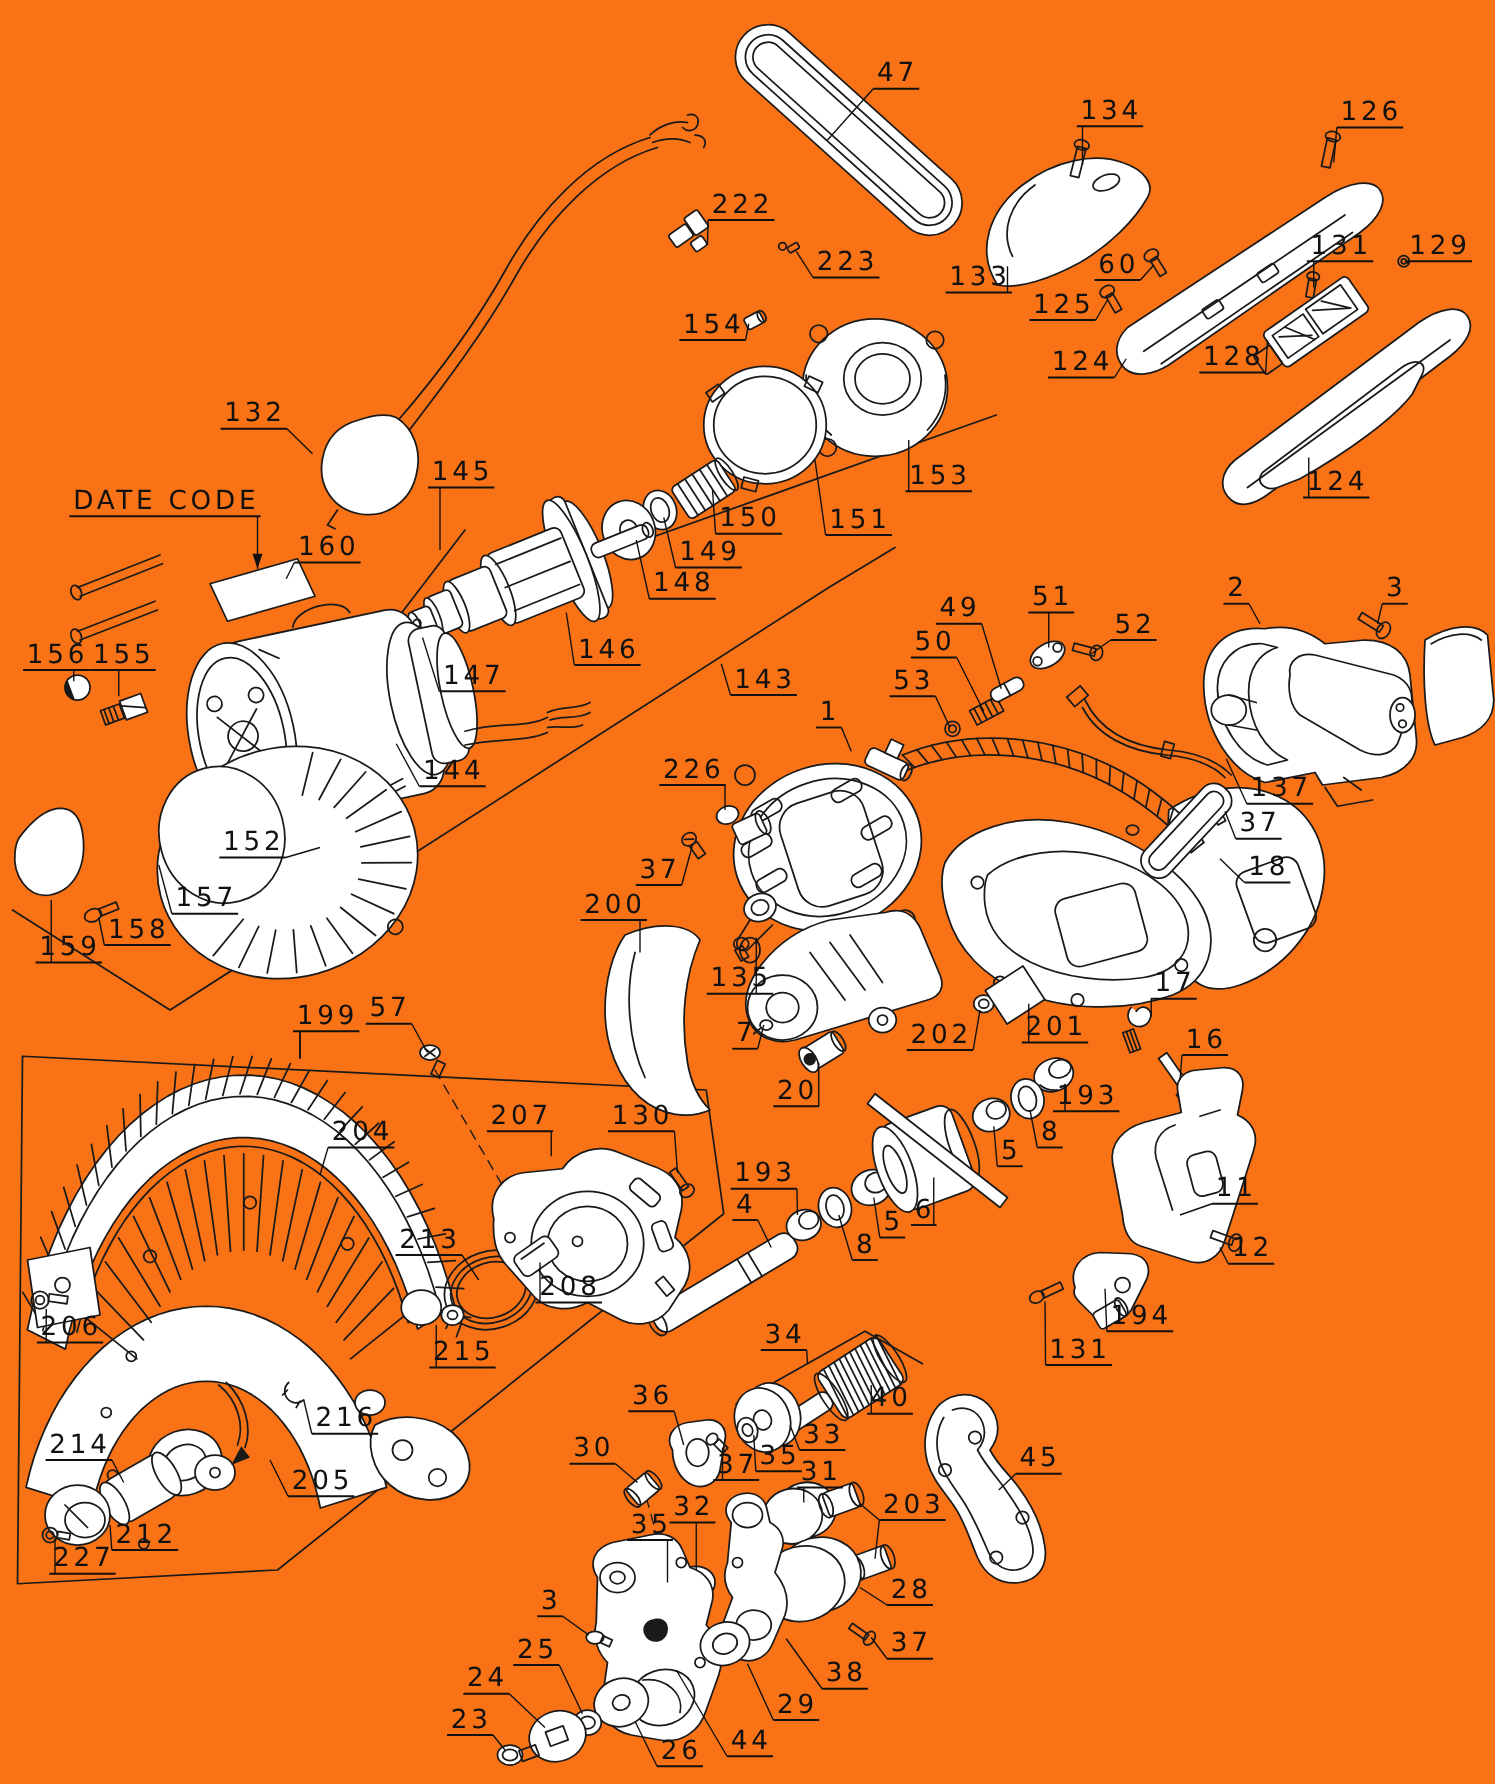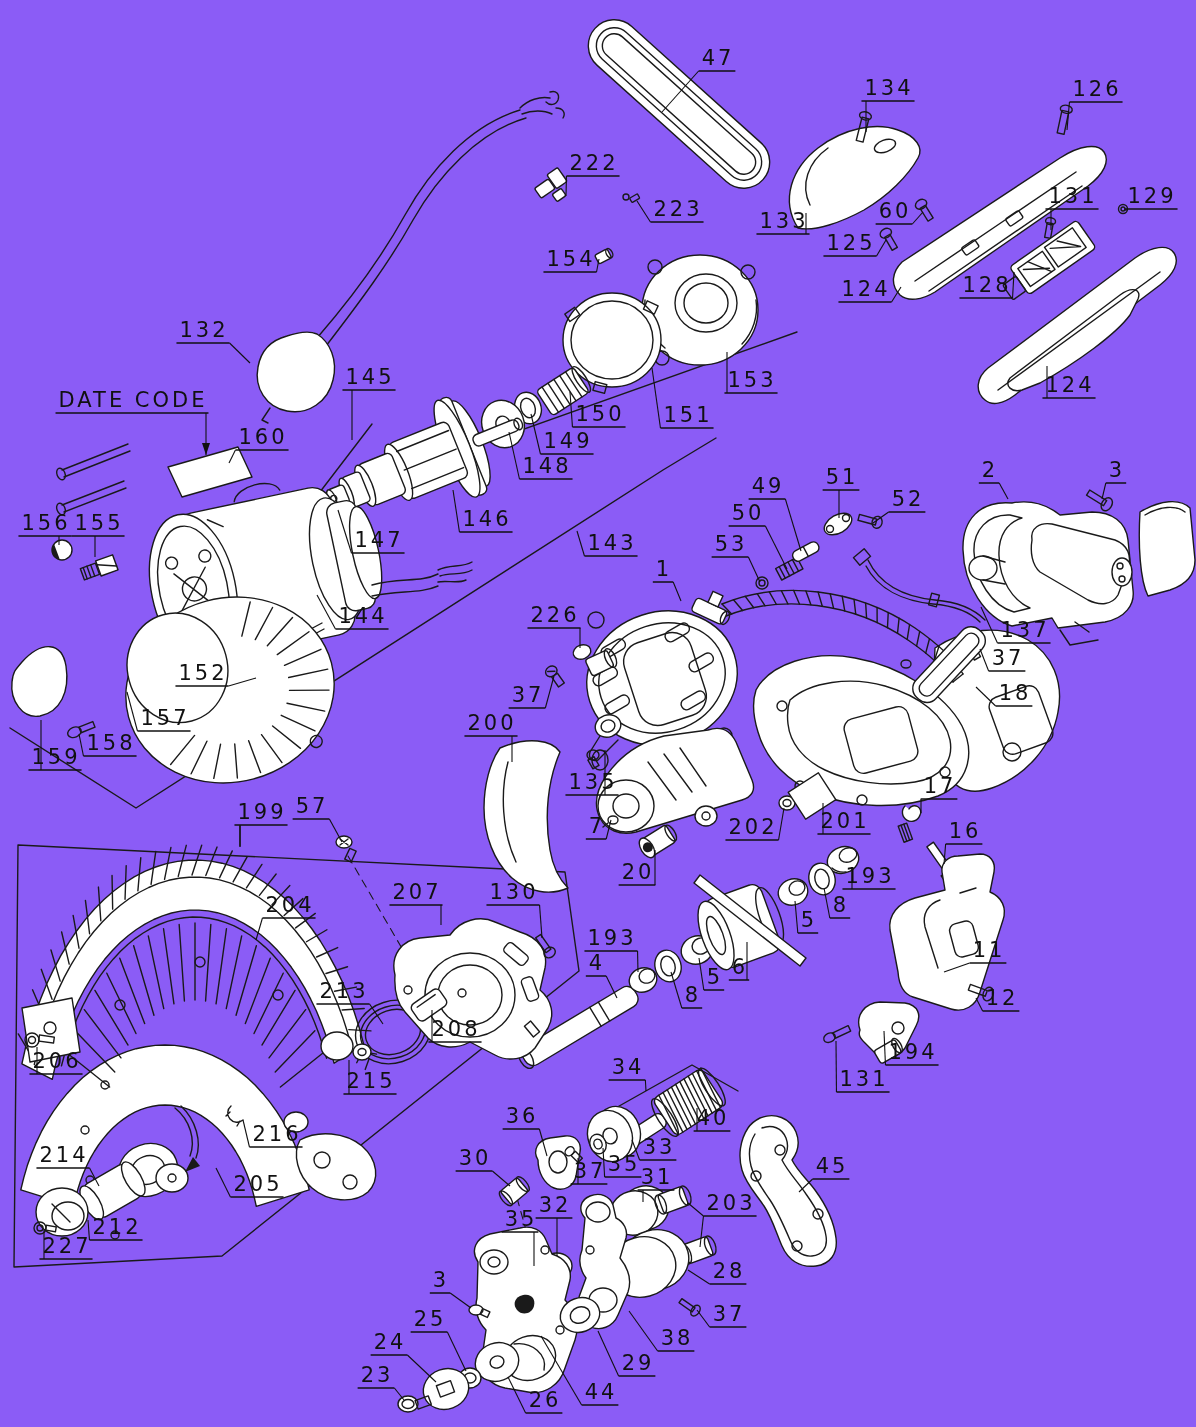--- a/index.html
+++ b/index.html
@@ -1,16 +1,16 @@
 <!DOCTYPE html>
 <html><head>
 <meta charset="utf-8">
 <style>
   html,body{margin:0;padding:0;background:#fff;}
-  #page{position:relative;width:1196px;height:1427px;background:#8b5cf6;overflow:hidden;
+  #page{position:relative;width:1196px;height:1427px;background:#f97316;overflow:hidden;
         font-family:"DejaVu Sans",sans-serif;}
   svg{position:absolute;left:0;top:0;}
   .ln *, .ln{fill:none;stroke:#1a1a1a;stroke-width:1.4;stroke-linecap:round;stroke-linejoin:round;}
   .wf{fill:#ffffff;}
   .dk{fill:#1a1a1a;stroke:none;}
   .thin{stroke-width:1.05;}
   .dash{stroke-dasharray:8 6;stroke-width:1.1;}
   .callout-text{font-family:"DejaVu Sans",sans-serif;font-size:21px;letter-spacing:3px;fill:#111;}
 </style>
 </head>

